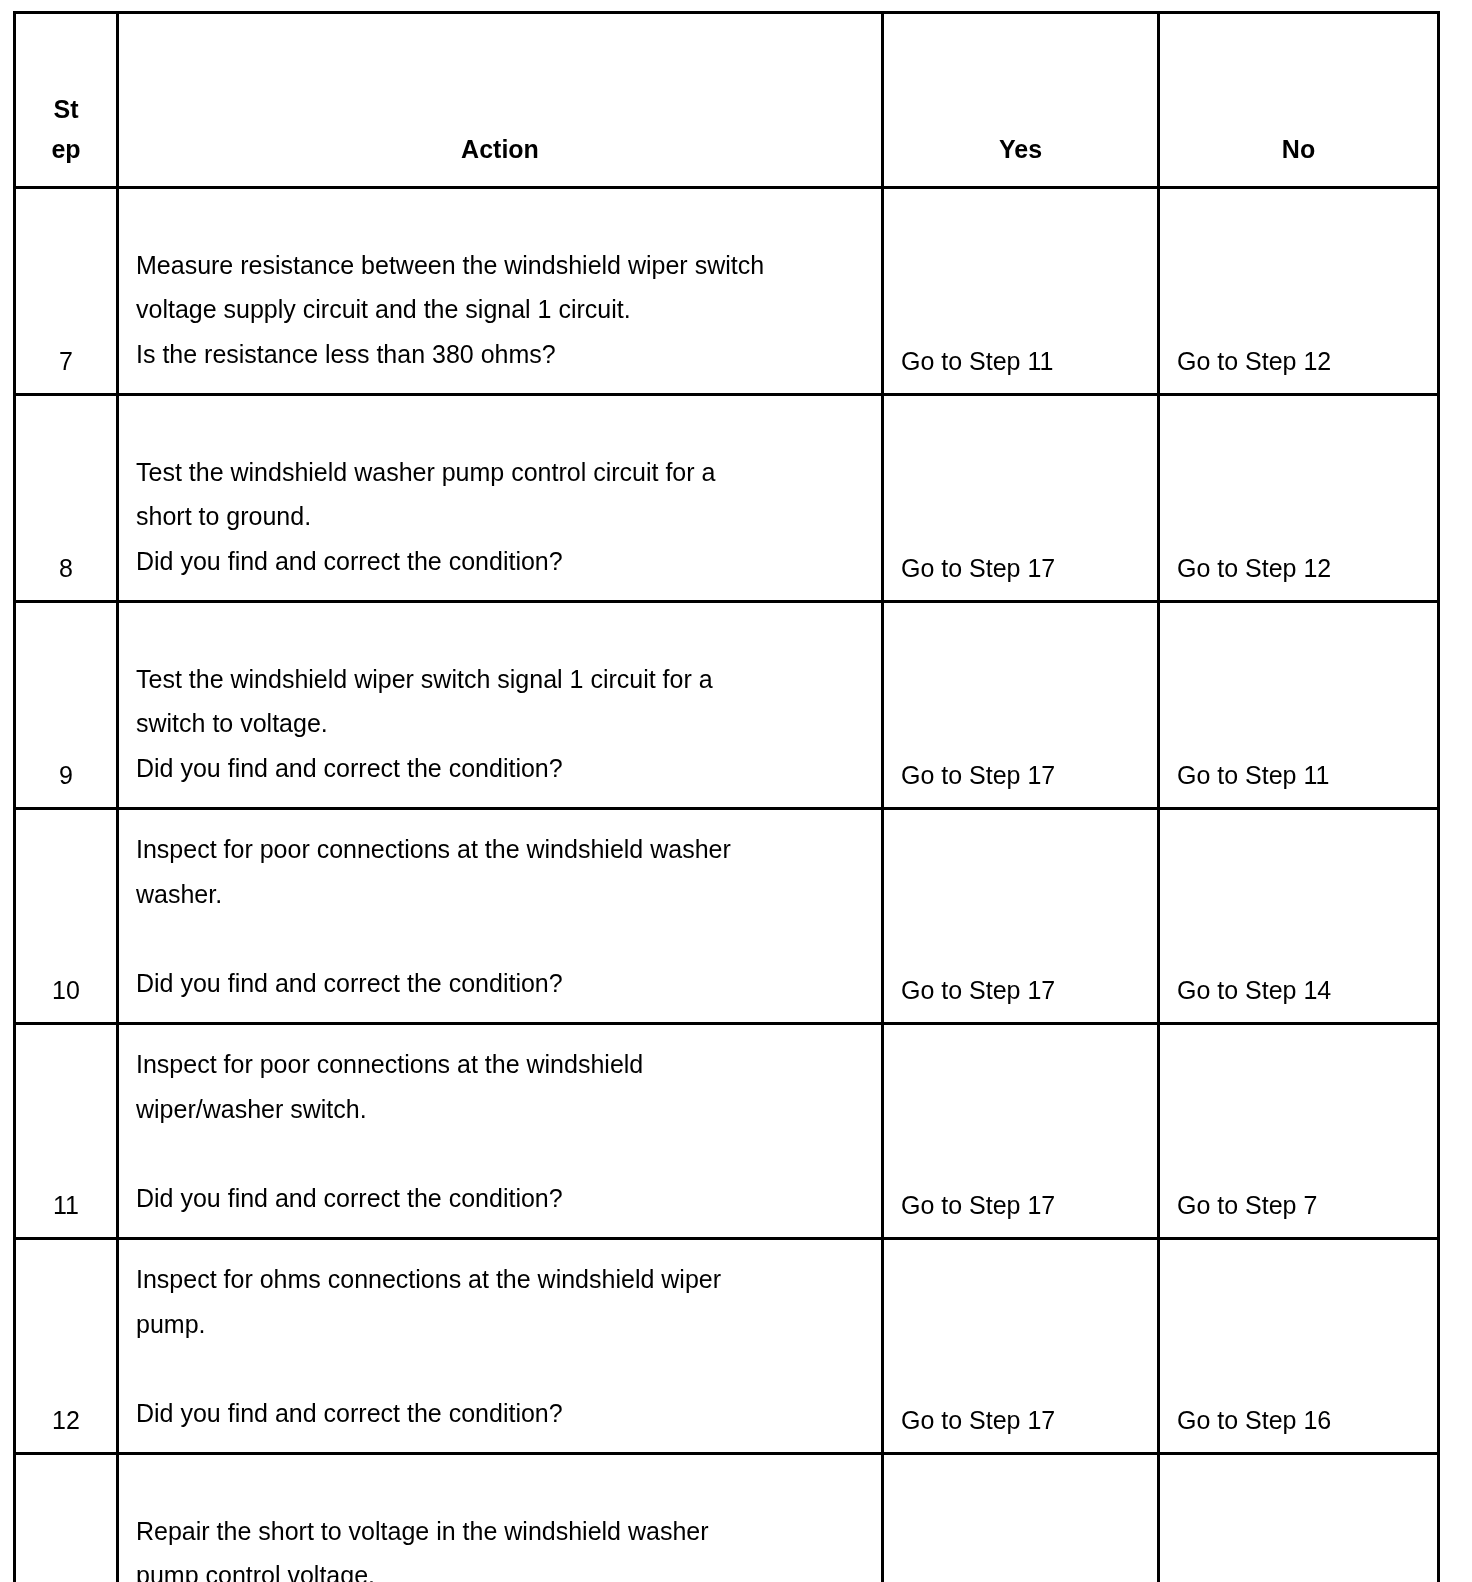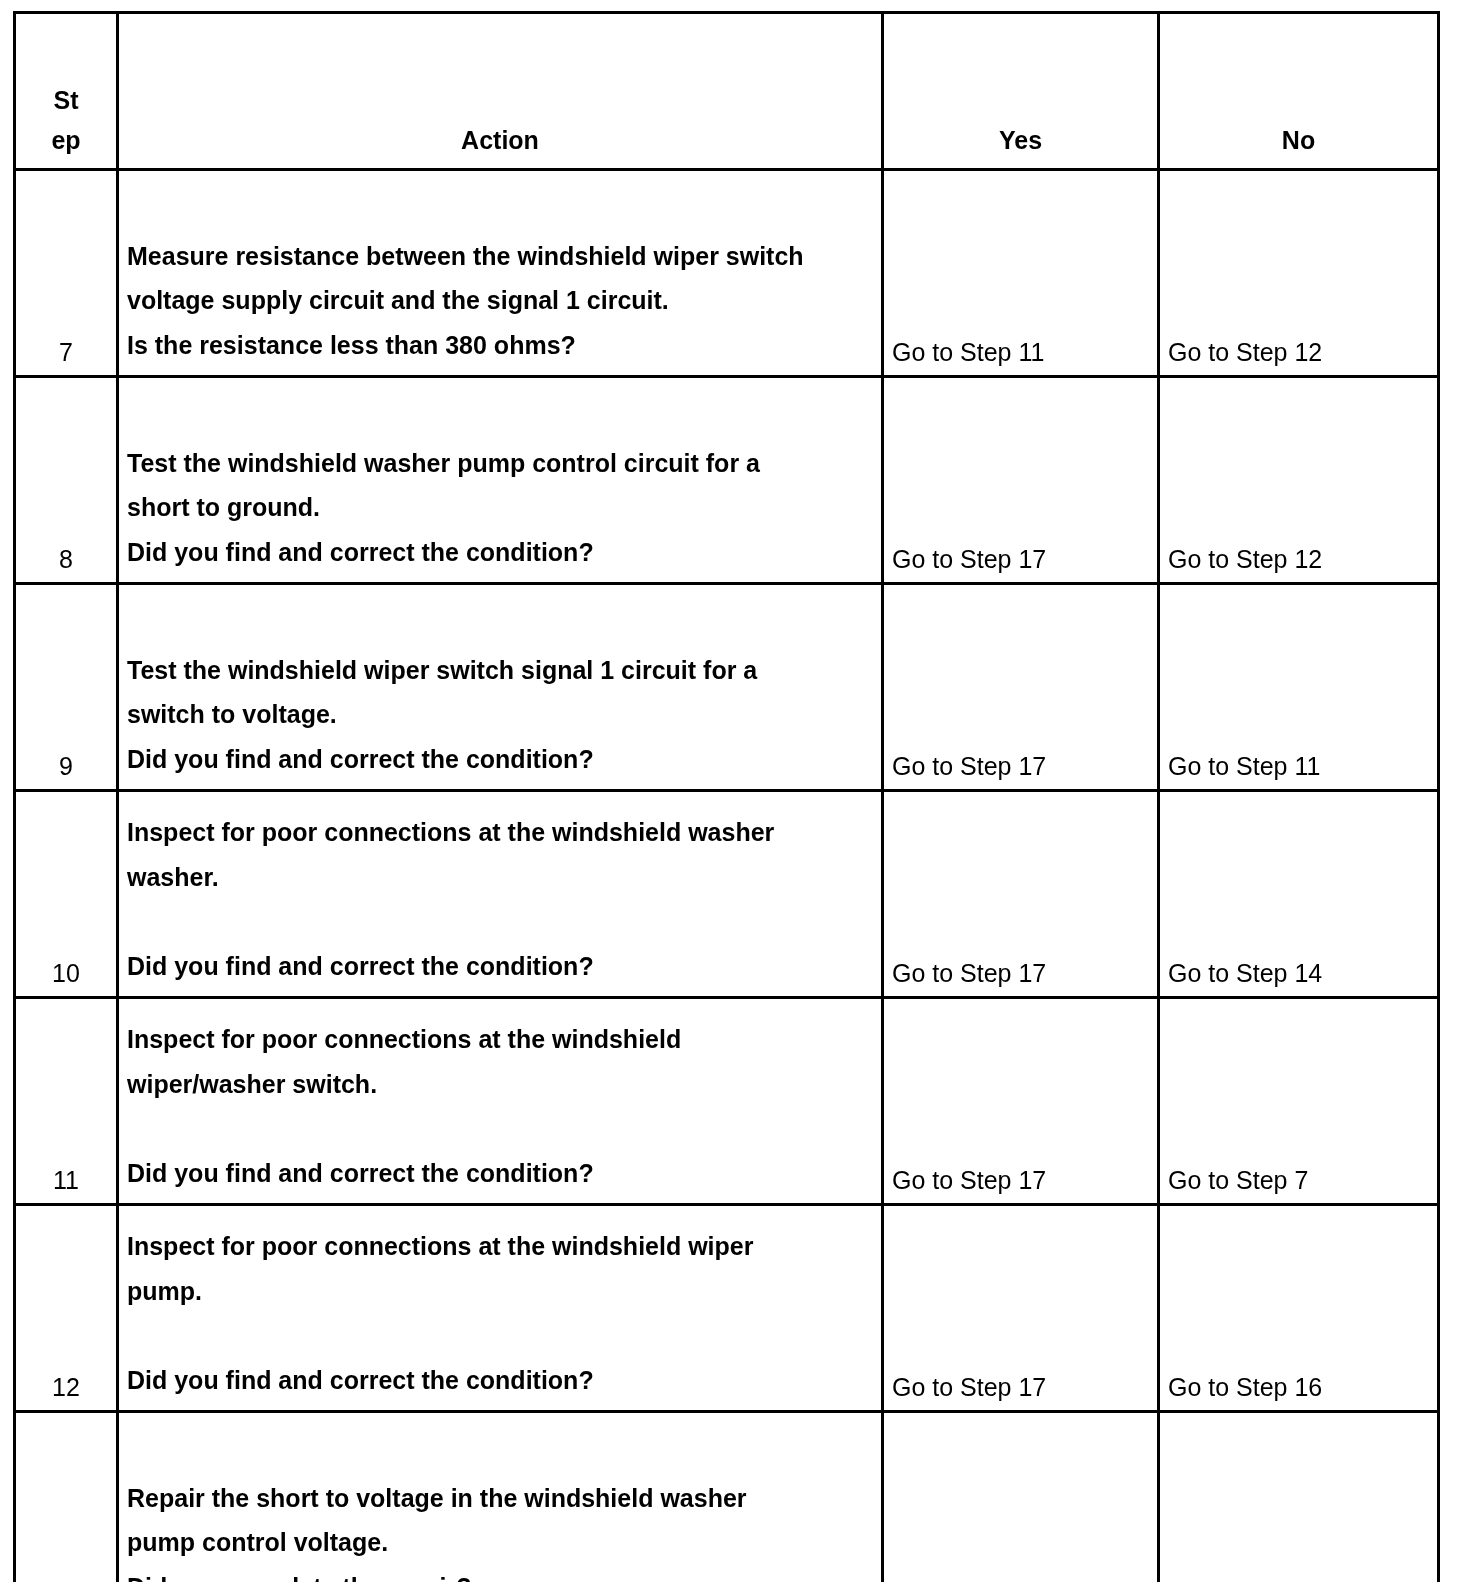--- a/index.html
+++ b/index.html
@@ -1,30 +1,30 @@
 <!DOCTYPE html>
 <html><head>
 <meta charset="utf-8">
 <style>
   html, body { margin:0; padding:0; background:#ffffff; }
   body { width:1472px; height:1582px; position:relative; font-family:"Liberation Sans", sans-serif; color:#000; }
   table.diag {
     position:absolute; left:13px; top:11px;
     width:1424px; border-collapse:collapse; table-layout:fixed;
   }
-  table.diag td, table.diag th { border:3px solid #000; vertical-align:bottom; padding:8px;margin-top:40px; }
+  table.diag td, table.diag th { border:3px solid #000; vertical-align:bottom; padding:17px;margin-top:40px; }
   col.c-step { width:103px; }
   col.c-action { width:765px; }
   col.c-yes { width:276px; }
   col.c-no { width:280px; }
   thead th { height:138px; font-weight:bold; font-size:25px; text-align:center; padding-bottom:12px; line-height:40px; }
   tbody tr { height:207px; }
   td.step { text-align:center; vertical-align:middle; font-size:25px; }
   td.action { vertical-align:top; font-size:25px; line-height:44.5px; padding:14px 16px 0 16px; }
-  td.action .line { display:block;font-weight:bold; }
+  td.action .line { display:block; }
   td.action .gap { display:block; height:44.5px; }
   td.yes, td.no { font-size:25px; text-align:left; padding-bottom:18px; }
   td.yes span, td.no span { display:inline-block; }
 </style>
 </head>
 <body>
 
 <table class="diag">
   <colgroup>
     <col class="c-step">
@@ -92,21 +92,21 @@
           <span class="line">wiper/washer switch.</span>
           <span class="gap"></span>
           <span class="line">Did you find and correct the condition?</span>
         </td>
     <td class="yes"><span>Go to Step 17</span></td>
     <td class="no"><span>Go to Step 7</span></td>
   </tr>
       <tr>
     <td class="step">12</td>
     <td class="action">
-          <span class="line">Inspect for poor connections at the windshield wiper</span>
+          <span class="line">Inspect for ohms connections at the windshield wiper</span>
           <span class="line">pump.</span>
           <span class="gap"></span>
           <span class="line">Did you find and correct the condition?</span>
         </td>
     <td class="yes"><span>Go to Step 17</span></td>
     <td class="no"><span>Go to Step 16</span></td>
   </tr>
       <tr>
     <td class="step">13</td>
     <td class="action">

